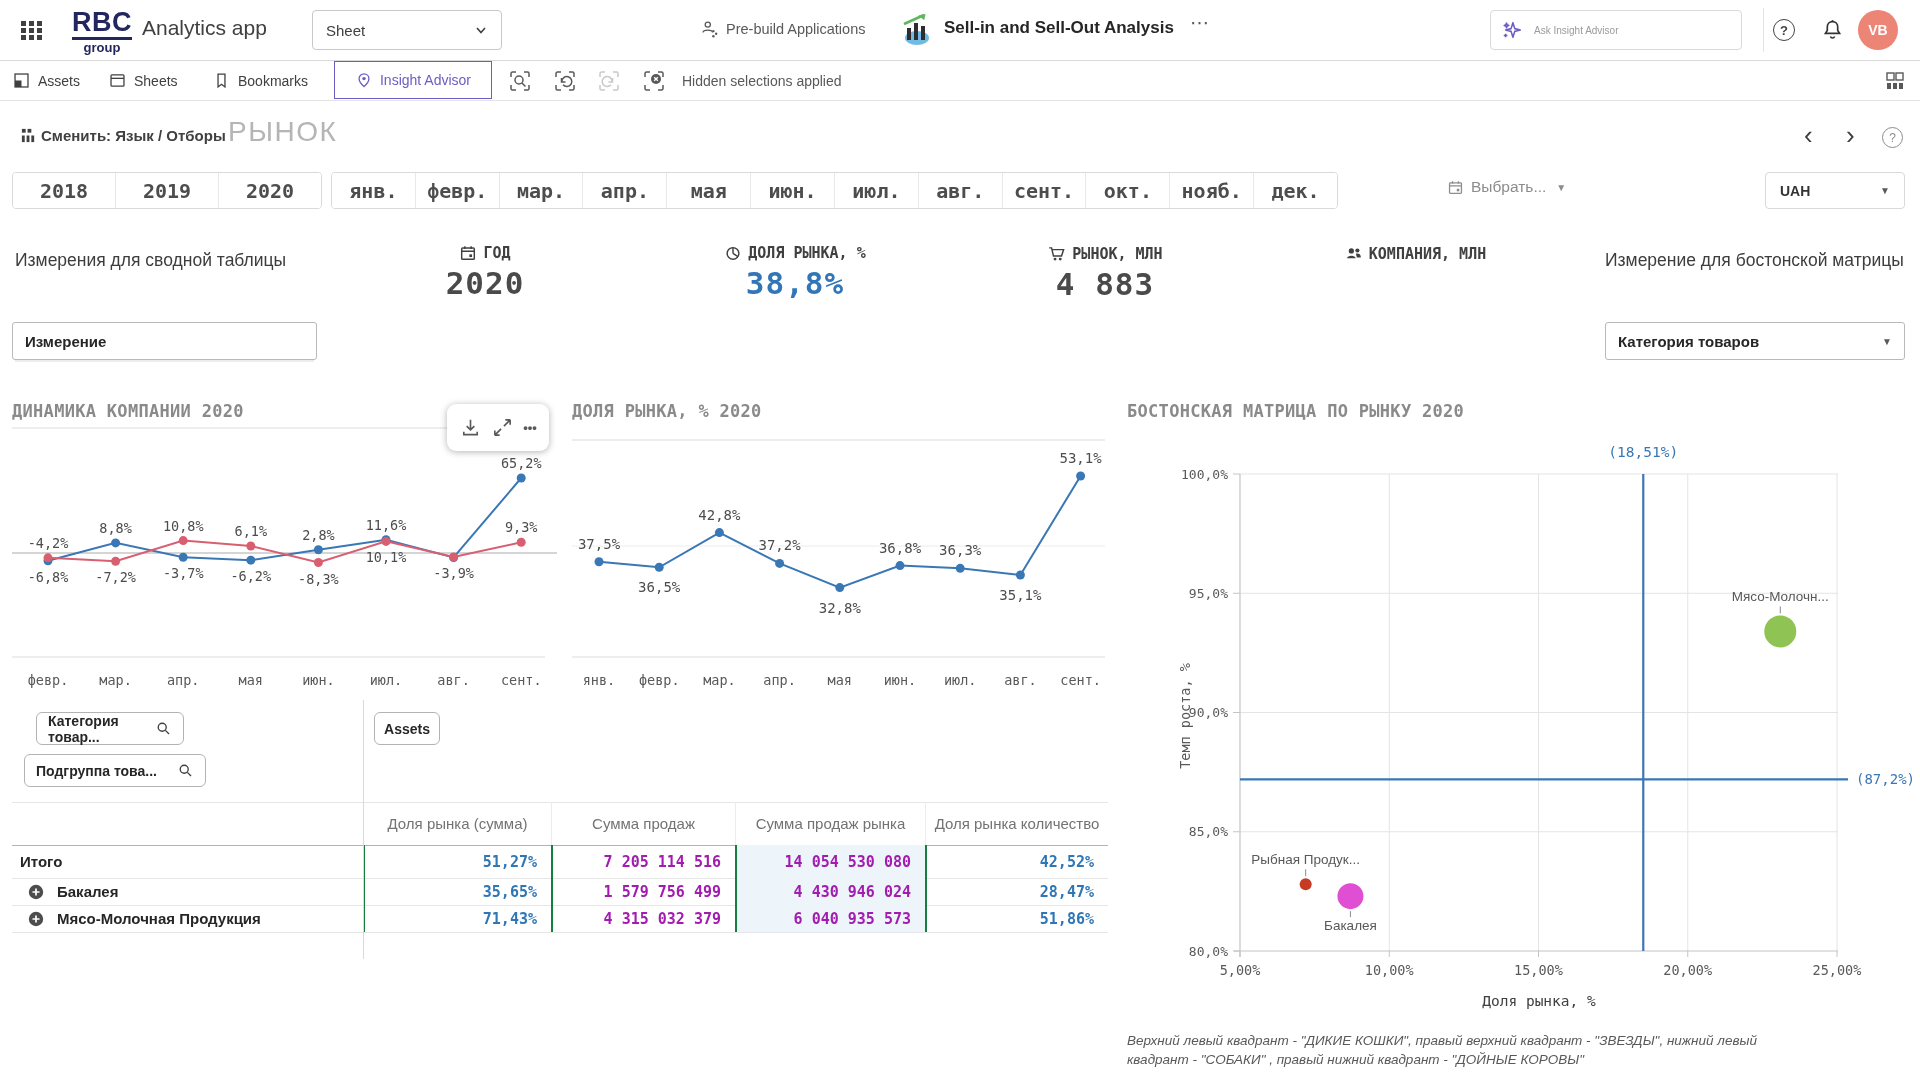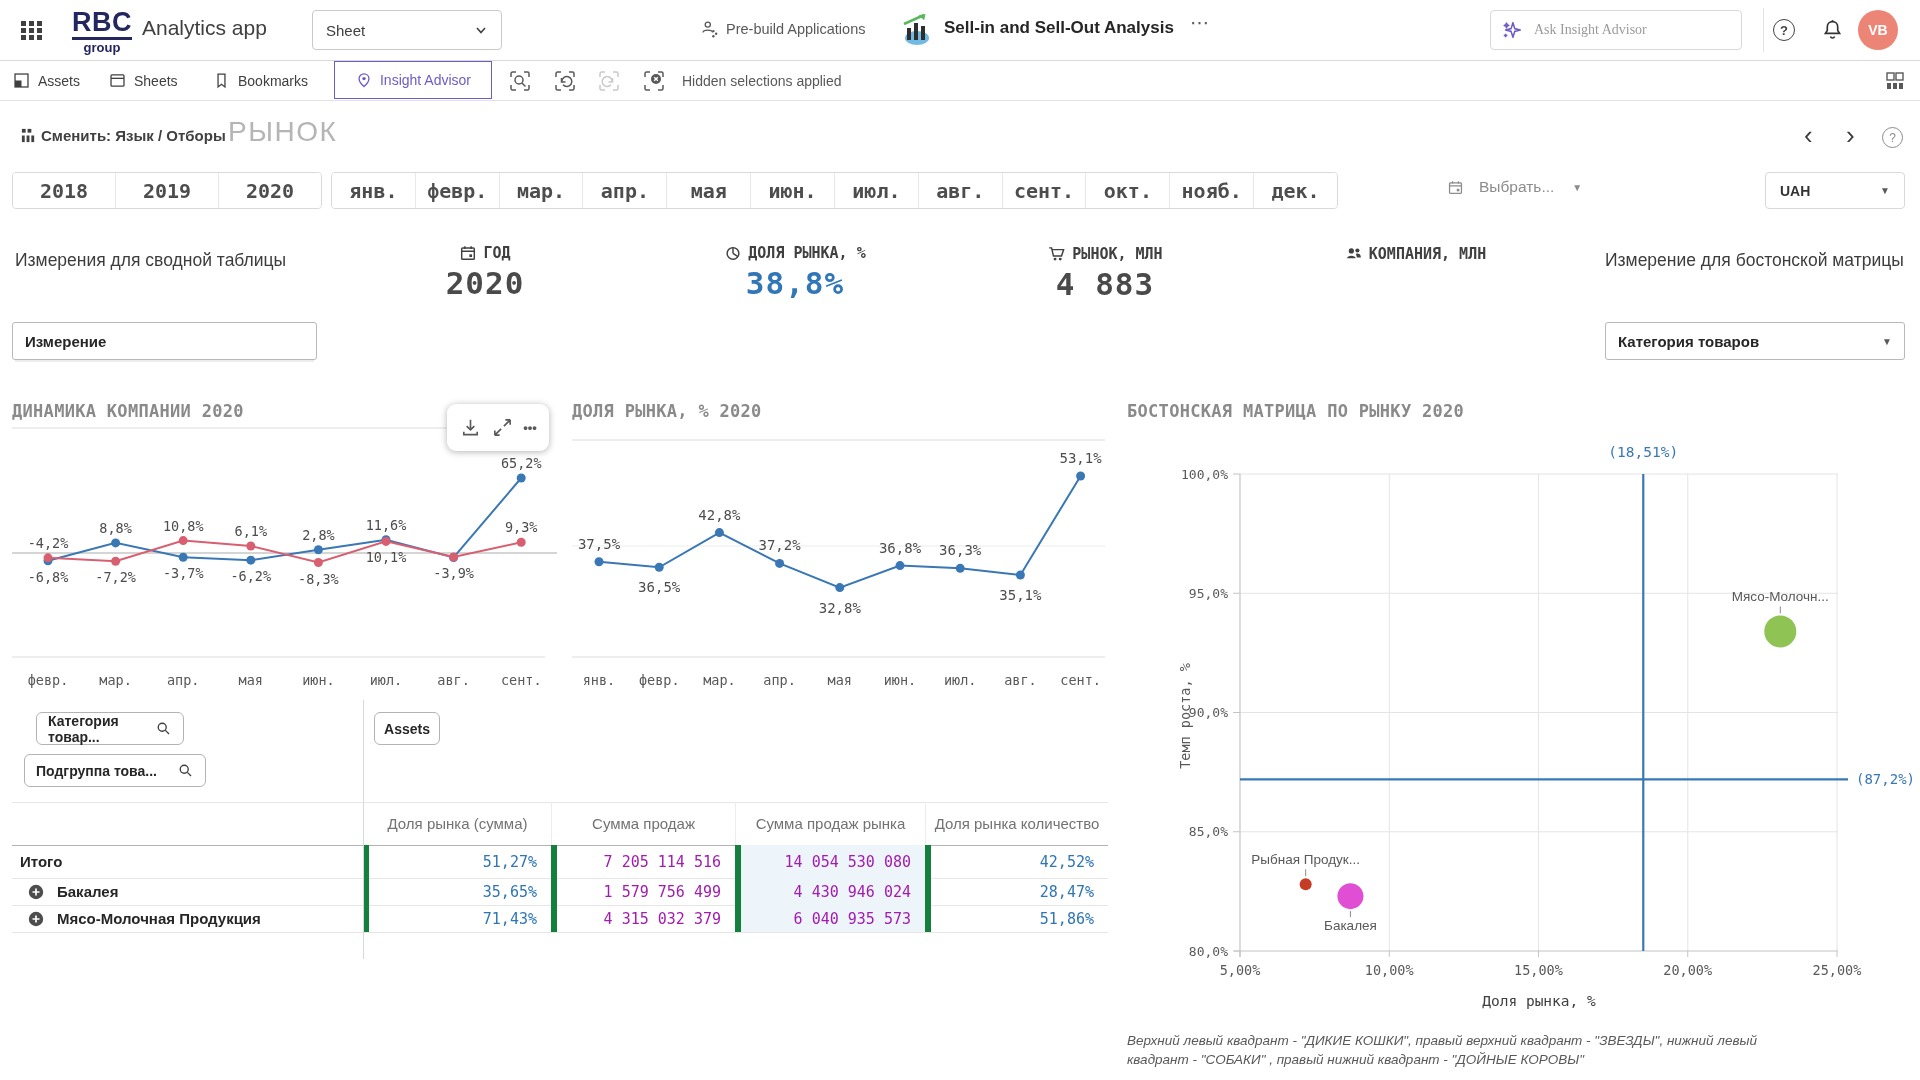--- a/index.html
+++ b/index.html
@@ -14,21 +14,21 @@
   .logo{position:absolute;left:72px;top:9px;color:#23265f;text-align:center;line-height:1;}
   .logo .l1{font-size:27px;font-weight:bold;letter-spacing:.5px;border-bottom:3px solid #23265f;padding-bottom:1px;}
   .logo .l2{font-size:13px;font-weight:bold;margin-top:1px;}
   .app-title{position:absolute;left:142px;top:16px;font-size:21px;color:#404040;}
   .sheet-select{position:absolute;left:312px;top:10px;width:190px;height:40px;border:1px solid #c9c9c9;border-radius:4px;display:flex;align-items:center;justify-content:space-between;padding:0 13px;box-sizing:border-box;font-size:15px;color:#404040;background:#fff;cursor:pointer;}
   .prebuild{position:absolute;left:700px;top:19px;display:flex;align-items:center;gap:7px;font-size:14.5px;color:#595959;cursor:pointer;}
   .applogo{position:absolute;left:898px;top:12px;}
   .app-name{position:absolute;left:944px;top:18px;font-size:17px;font-weight:bold;color:#262626;}
   .topbar-more{position:absolute;left:1190px;top:11px;font-size:19px;color:#595959;cursor:pointer;}
   .ask{position:absolute;left:1490px;top:10px;width:252px;height:40px;border:1px solid #d9d9d9;border-radius:4px;display:flex;align-items:center;gap:9px;padding:0 10px;box-sizing:border-box;background:#fff;}
-  .ask input{border:none;outline:none;font-size:14px;color:#3b82f6;width:190px;font-family:Liberation Serif, serif;}
+  .ask input{border:none;outline:none;font-size:10px;color:#3b82f6;width:190px;font-family:Liberation Sans, sans-serif;}
   .ask input::placeholder{color:#9b9b9b;}
   .tb-divider{position:absolute;left:1763px;top:8px;height:44px;border-left:1px solid #e3e3e3;}
   .iconbtn{cursor:pointer;}
   .help-btn{position:absolute;left:1773px;top:19px;width:22px;height:22px;border:1.6px solid #444;border-radius:50%;display:flex;align-items:center;justify-content:center;font-size:13px;font-weight:bold;color:#444;box-sizing:border-box;}
   .bell-btn{position:absolute;left:1820px;top:17px;}
   .avatar{position:absolute;left:1858px;top:10px;width:40px;height:40px;border-radius:50%;background:#ec8576;color:#fff;display:flex;align-items:center;justify-content:center;font-size:14px;font-weight:bold;cursor:pointer;}
 
   
   .toolbar{position:absolute;left:0;top:61px;width:1920px;height:39px;border-bottom:1px solid #e3e3e3;background:#fff;}
   .tool-item{position:absolute;top:0;height:39px;display:flex;align-items:center;gap:7px;font-size:14px;color:#404040;cursor:pointer;}
@@ -42,21 +42,21 @@
   .sheet-title{position:absolute;left:228px;top:116px;font-size:28px;color:#b5b5b5;letter-spacing:1.5px;}
   .nav-arrow{position:absolute;top:122px;font-size:26px;color:#3d3d3d;cursor:pointer;line-height:1;}
   .sheet-help{position:absolute;left:1882px;top:127px;width:21px;height:21px;border:1.4px solid #8c8c8c;border-radius:50%;display:flex;align-items:center;justify-content:center;font-size:12px;color:#8c8c8c;box-sizing:border-box;cursor:pointer;}
 
   
   .btn-group{position:absolute;top:172px;display:flex;border:1px solid #d9d9d9;border-radius:4px;background:#fff;box-sizing:border-box;height:37px;overflow:hidden;}
   #years{left:12px;width:310px;}
   #months{left:331px;width:1007px;}
   .fbtn{flex:1;display:flex;align-items:center;justify-content:center;font-size:20px;font-weight:bold;color:#4d4d4d;border-left:1px solid #e8e8e8;cursor:pointer;background:#fff;}
   .fbtn:first-child{border-left:none;}
-  .datepicker{position:absolute;left:1447px;top:178px;display:flex;align-items:center;gap:15px;font-size:15.5px;color:#8c8c8c;cursor:pointer;}
+  .datepicker{position:absolute;left:1447px;top:178px;display:flex;align-items:center;gap:7px;font-size:15.5px;color:#8c8c8c;cursor:pointer;}
   .datepicker .arr{font-size:10px;color:#8c8c8c;margin-left:3px;}
   .currency{position:absolute;left:1765px;top:172px;width:140px;height:37px;border:1px solid #d9d9d9;border-radius:4px;display:flex;align-items:center;justify-content:space-between;padding:0 14px;box-sizing:border-box;font-size:14px;font-weight:bold;color:#333;background:#fff;cursor:pointer;}
   .arr{font-size:10px;color:#595959;}
 
   
   .dim-label{position:absolute;font-size:17.5px;color:#3d3d3d;line-height:25px;}
   .dim-left{left:15px;top:248px;width:340px;}
   .dim-right{left:1605px;top:248px;width:300px;}
   .kpi{position:absolute;top:244px;width:260px;text-align:center;}
   .kpi-label{display:flex;align-items:center;justify-content:center;gap:6px;font-size:15px;font-weight:bold;color:#404040;font-family:"DejaVu Sans Mono",monospace;}
@@ -75,21 +75,21 @@
 
   
   #pivot{position:absolute;left:12px;top:700px;width:1096px;height:259px;font-size:15px;}
   .chip{position:absolute;height:33px;border:1px solid #b3b3b3;border-radius:6px;background:#fff;display:flex;align-items:center;justify-content:space-between;padding:0 11px;box-sizing:border-box;font-weight:bold;font-size:14px;color:#262626;cursor:pointer;}
   .pline{position:absolute;left:0;width:1096px;border-top:1px solid #e6e6e6;}
   .pline-dark{position:absolute;left:0;width:1096px;border-top:1px solid #b3b3b3;}
   .pvdiv{position:absolute;left:351px;top:0;height:259px;border-left:1px solid #d9d9d9;}
   .phead{position:absolute;top:102px;height:43px;display:flex;align-items:center;justify-content:center;color:#737373;font-size:15px;border-left:1px solid #ececec;box-sizing:border-box;}
   .prow{position:absolute;left:0;width:1096px;border-bottom:1px solid #e6e6e6;}
   .prowlab{position:absolute;left:0;top:0;height:100%;display:flex;align-items:center;gap:13px;padding-left:8px;box-sizing:border-box;font-weight:bold;color:#262626;}
-  .pcell{position:absolute;top:0;height:100%;display:flex;align-items:center;justify-content:flex-end;padding-right:14px;box-sizing:border-box;font-family:"DejaVu Sans Mono",monospace;font-weight:normal;border-left:6px solid #15803d;}
+  .pcell{position:absolute;top:0;height:100%;display:flex;align-items:center;justify-content:flex-end;padding-right:14px;box-sizing:border-box;font-family:"DejaVu Sans Mono",monospace;font-weight:bold;border-left:2px solid #15803d;}
   .blue{color:#2f76b5;}
   .dark{color:#a21caf;}
   .bgc3{background:#edf4fa;}
 </style>
 </head>
 <body>
 
 <div id="app">
 
   <header class="topbar">

